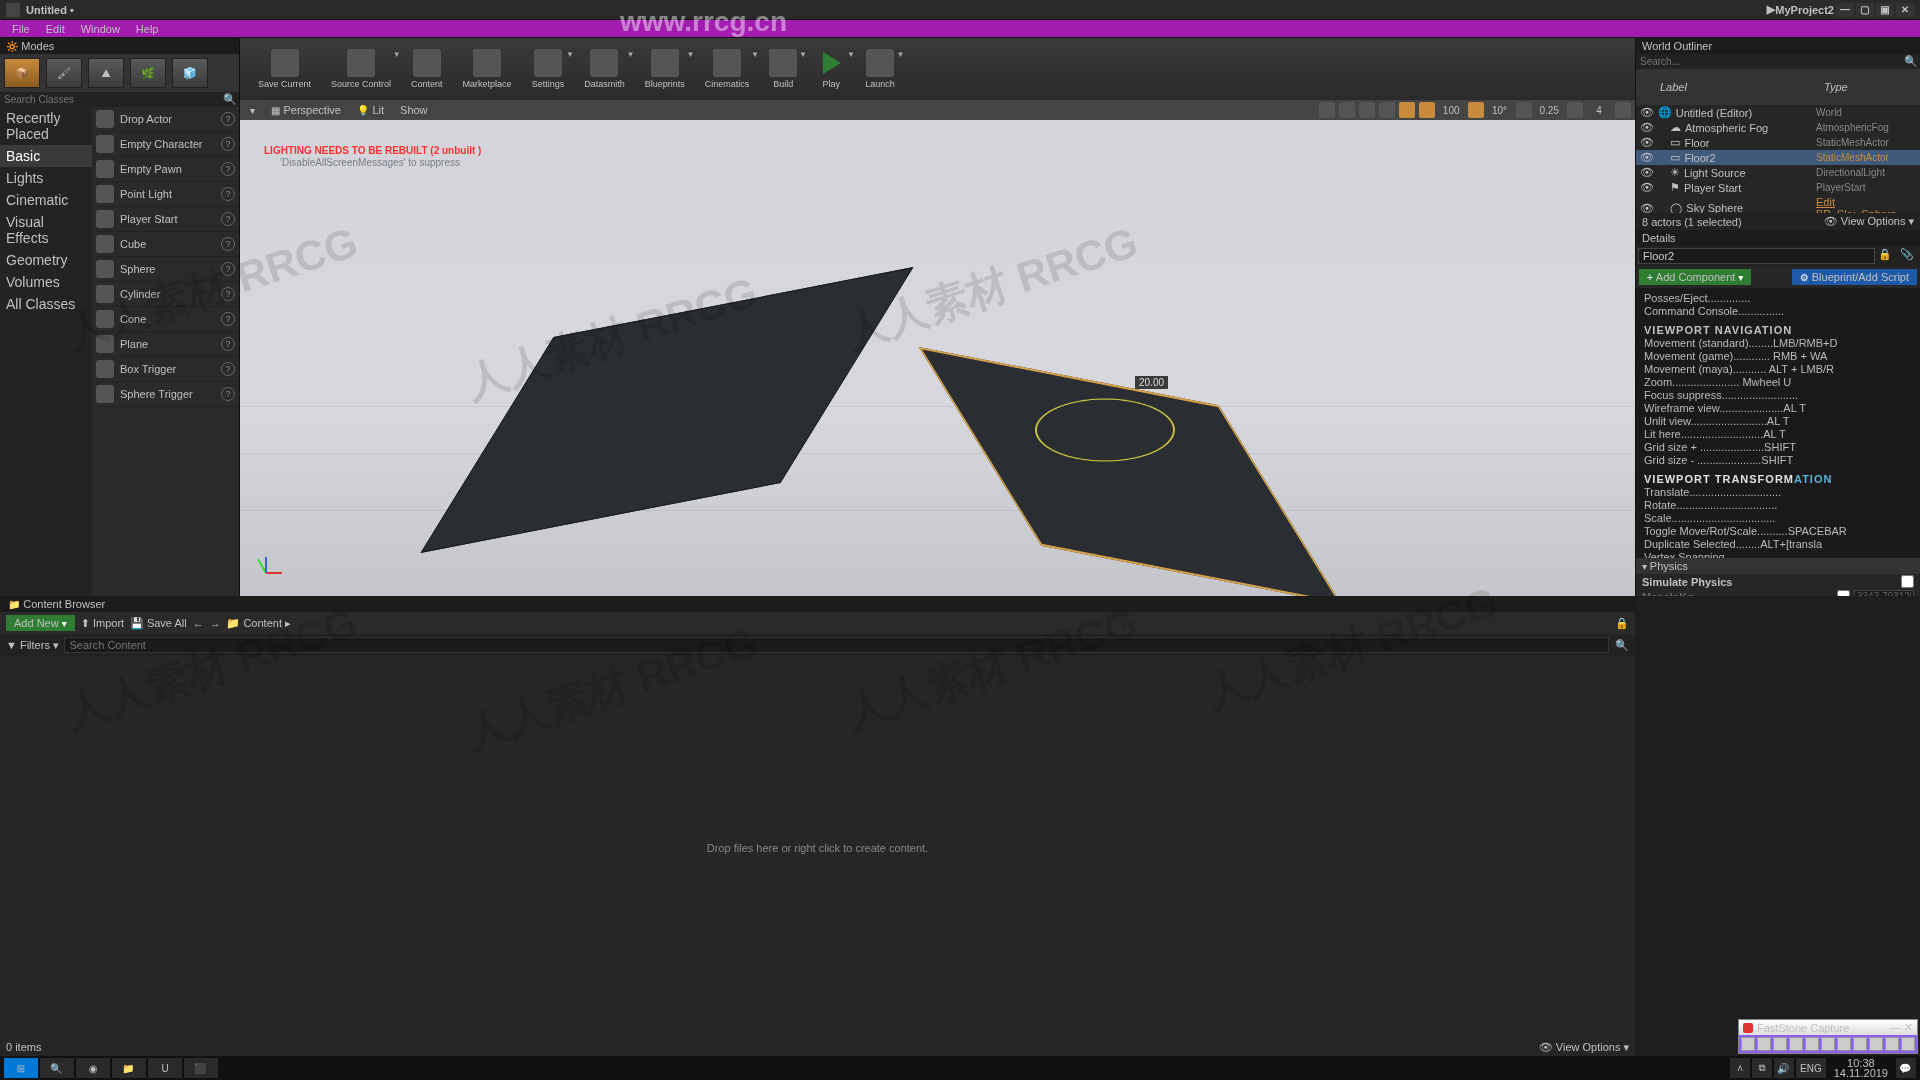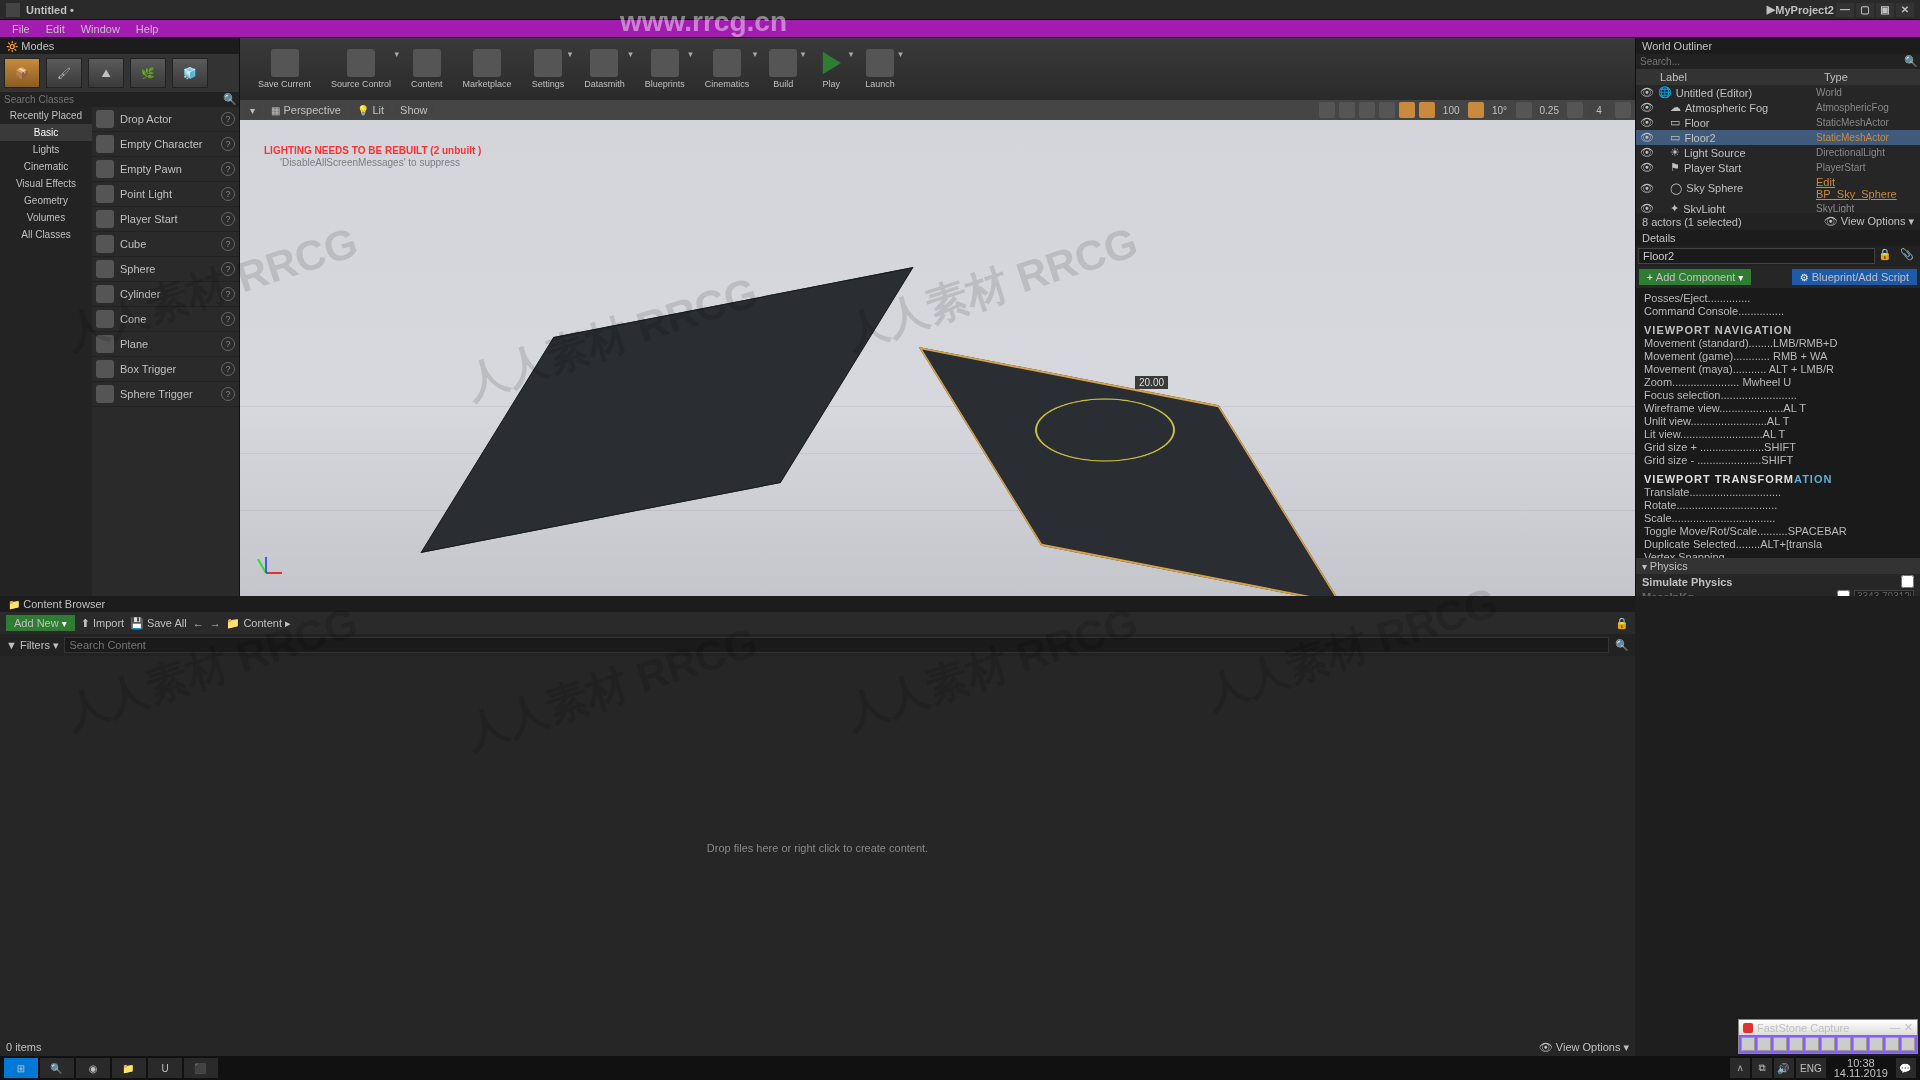--- a/index.html
+++ b/index.html
@@ -15,21 +15,21 @@
 .modes { width: 240px; background: #2a2a2a; display: flex; flex-direction: column; border-right: 1px solid #111; }
 .modes-header { background: #1c1c1c; padding: 2px 6px; font-size:10px; }
 .modes-tabs { display: flex; background: #333; padding: 4px; gap: 6px; }
 .modes-tabs .mtab { width: 36px; height: 30px; background: linear-gradient(#5a5a5a,#3a3a3a); border:1px solid #222; display:flex; align-items:center; justify-content:center; }
 .modes-tabs .mtab.active { background: linear-gradient(#c88b3e,#8a5b20); }
 .search-row { display:flex; align-items:center; background:#222; }
 .search-row input { flex:1; background:#222; border:none; color:#ccc; padding:2px 4px; font-size:10px; }
 .search-row .sicon { width:18px; text-align:center; }
 .modes-body { flex:1; display:flex; }
 .modes-cats { width: 92px; background:#232323; display:flex; flex-direction:column; }
-.modes-cats div { padding:3px 6px; font-size:10px; cursor:pointer;text-align:center; }
+.modes-cats div { padding:3px 6px; font-size:14px; cursor:pointer; }
 .modes-cats div.sel { background:#3a3a3a; color:#fff; }
 .modes-list { flex:1; background:#2a2a2a; overflow:auto; }
 .mitem { display:flex; align-items:center; padding:3px 4px; border-bottom:1px solid #222; }
 .mitem .thumb { width:18px; height:18px; background:#555; border-radius:3px; margin-right:6px; }
 .mitem .info { width:14px; height:14px; border:1px solid #666; border-radius:50%; margin-left:auto; font-size:9px; text-align:center; line-height:12px; color:#888;}
 
 .center { flex:1; display:flex; flex-direction:column; }
 .toolbar { height:62px; background:linear-gradient(#3a3a3a,#2a2a2a); display:flex; align-items:center; padding:0 8px; gap:0; }
 .tbtn { display:flex; flex-direction:column; align-items:center; justify-content:center; padding:4px 10px; cursor:pointer; }
 .tbtn .ticon { width:28px; height:28px; background:#555; border-radius:3px; margin-bottom:2px; }
@@ -50,21 +50,21 @@
 .vp-badge { position:absolute; left:895px; top:256px; background:#3a3a3a; color:#ddd; padding:1px 4px; font-size:10px; }
 .vp-warn { position:absolute; top:25px; left:24px; color:#ff3030; font-size:10px; font-weight:bold; }
 .vp-hint { position:absolute; top:37px; left:40px; color:#7a7c86; font-size:10px; }
 .axis { position:absolute; left:18px; bottom:18px; width:30px; height:30px; }
 .axis .ax { position:absolute; left:8px; bottom:4px; width:16px; height:2px; transform-origin:left center; }
 
 .right { width:285px; display:flex; flex-direction:column; background:#262626; border-left:1px solid #111; }
 .panel-head { background:#1c1c1c; padding:2px 6px; font-size:10px; display:flex; align-items:center; }
 .outliner { height:192px; display:flex; flex-direction:column; }
 .outliner .cols { display:flex; background:#333; font-size:10px; }
-.outliner .cols div { padding:2px 4px; }
+.outliner .cols div { padding:12px 4px;font-style:italic; }
 .outliner .rows { flex:1; overflow:auto; }
 .orow { display:flex; align-items:center; padding:1px 4px; font-size:10px; }
 .orow .eye { width:12px; text-align:center; margin-right:6px; }
 .orow .name { flex:1; display:flex; align-items:center; gap:4px; }
 .orow .type { width:100px; color:#888; font-size:10px; }
 .orow.sel { background:#3f5a7a; }
 .orow.sel .type { color:#c88b3e; }
 .outliner-foot { display:flex; align-items:center; padding:2px 6px; font-size:10px; background:#222; }
 .details { flex:1; display:flex; flex-direction:column; overflow:hidden; }
 .details .name-row { display:flex; background:#222; padding:2px; }
@@ -420,24 +420,24 @@
         <div id="hk-pre">
             <div class="row">Posses/Eject..............</div>
             <div class="row">Command Console...............</div>
           </div>
         <div class="sec"><span>VIEWPORT NAVIGATION</span></div>
         <div id="hk-rows1">
             <div class="row">Movement (standard)........LMB/RMB+D</div>
             <div class="row">Movement (game)............ RMB + WA</div>
             <div class="row">Movement (maya)........... ALT + LMB/R</div>
             <div class="row">Zoom...................... Mwheel U</div>
-            <div class="row">Focus selection.........................</div>
+            <div class="row">Focus suppress.........................</div>
             <div class="row">Wireframe view.....................AL T</div>
             <div class="row">Unlit view.........................AL T</div>
-            <div class="row">Lit view...........................AL T</div>
+            <div class="row">Lit here...........................AL T</div>
             <div class="row">Grid size + .....................SHIFT</div>
             <div class="row">Grid size - .....................SHIFT</div>
           </div>
         <div class="sec"><span style="color:#e0e0e0;">VIEWPORT TRANSFORM</span><span class="acc">ATION</span></div>
         <div id="hk-rows2">
             <div class="row">Translate..............................</div>
             <div class="row">Rotate.................................</div>
             <div class="row">Scale..................................</div>
             <div class="row">Toggle Move/Rot/Scale..........SPACEBAR</div>
             <div class="row">Duplicate Selected........ALT+[transla</div>

